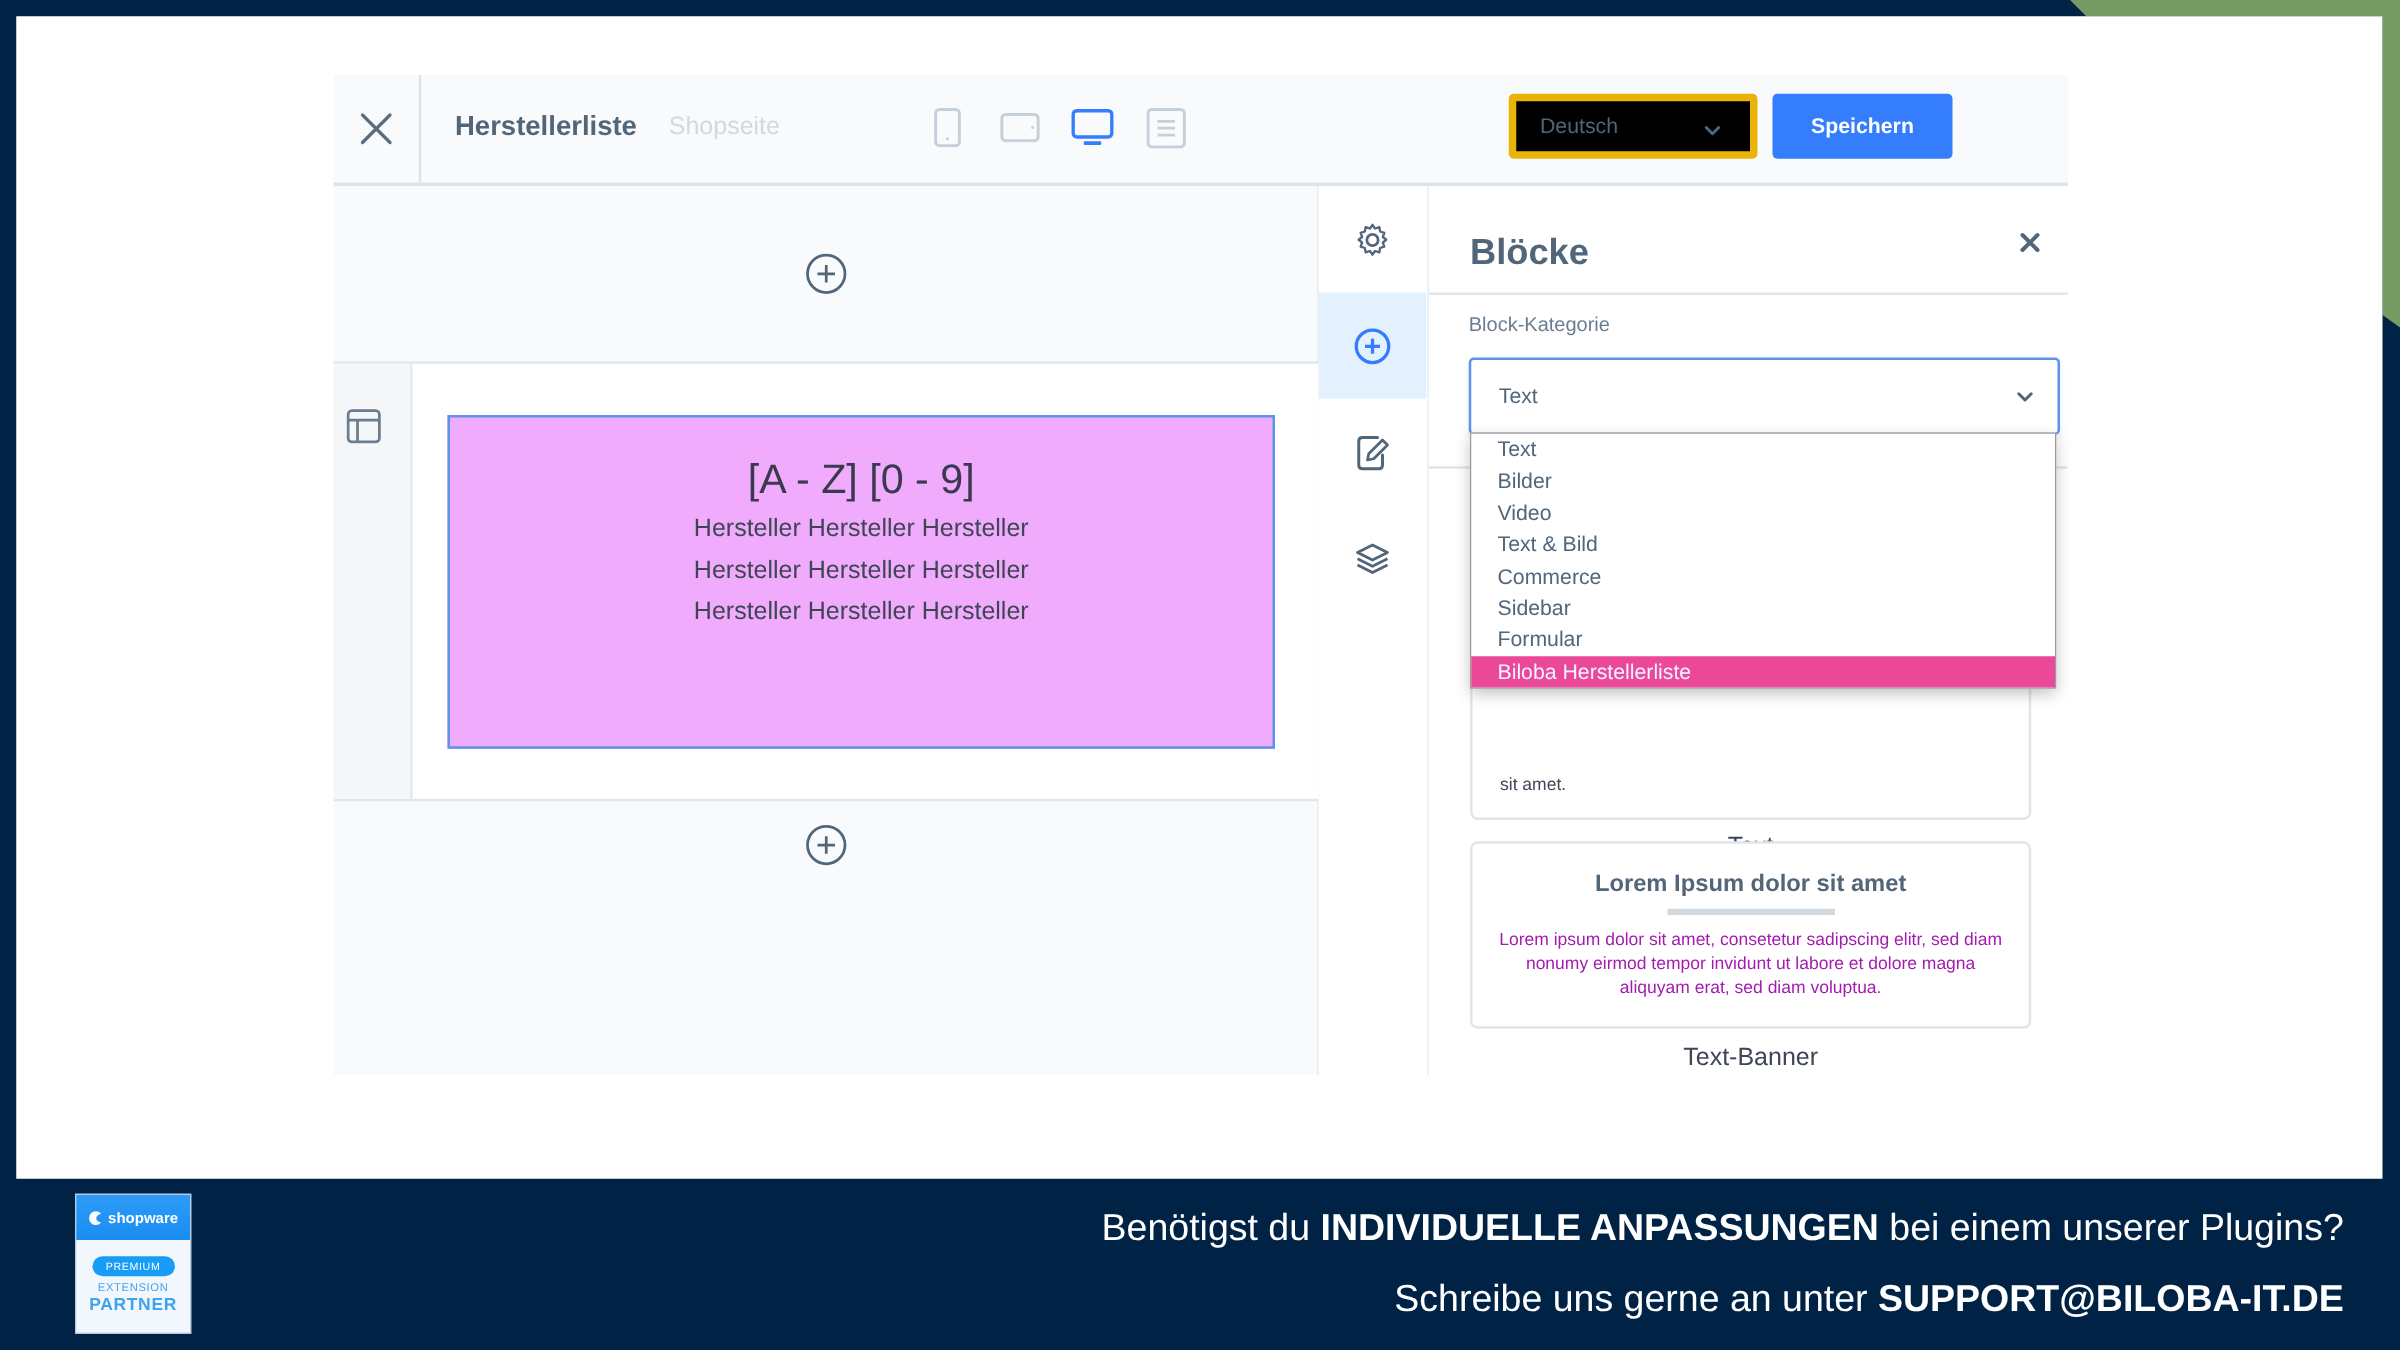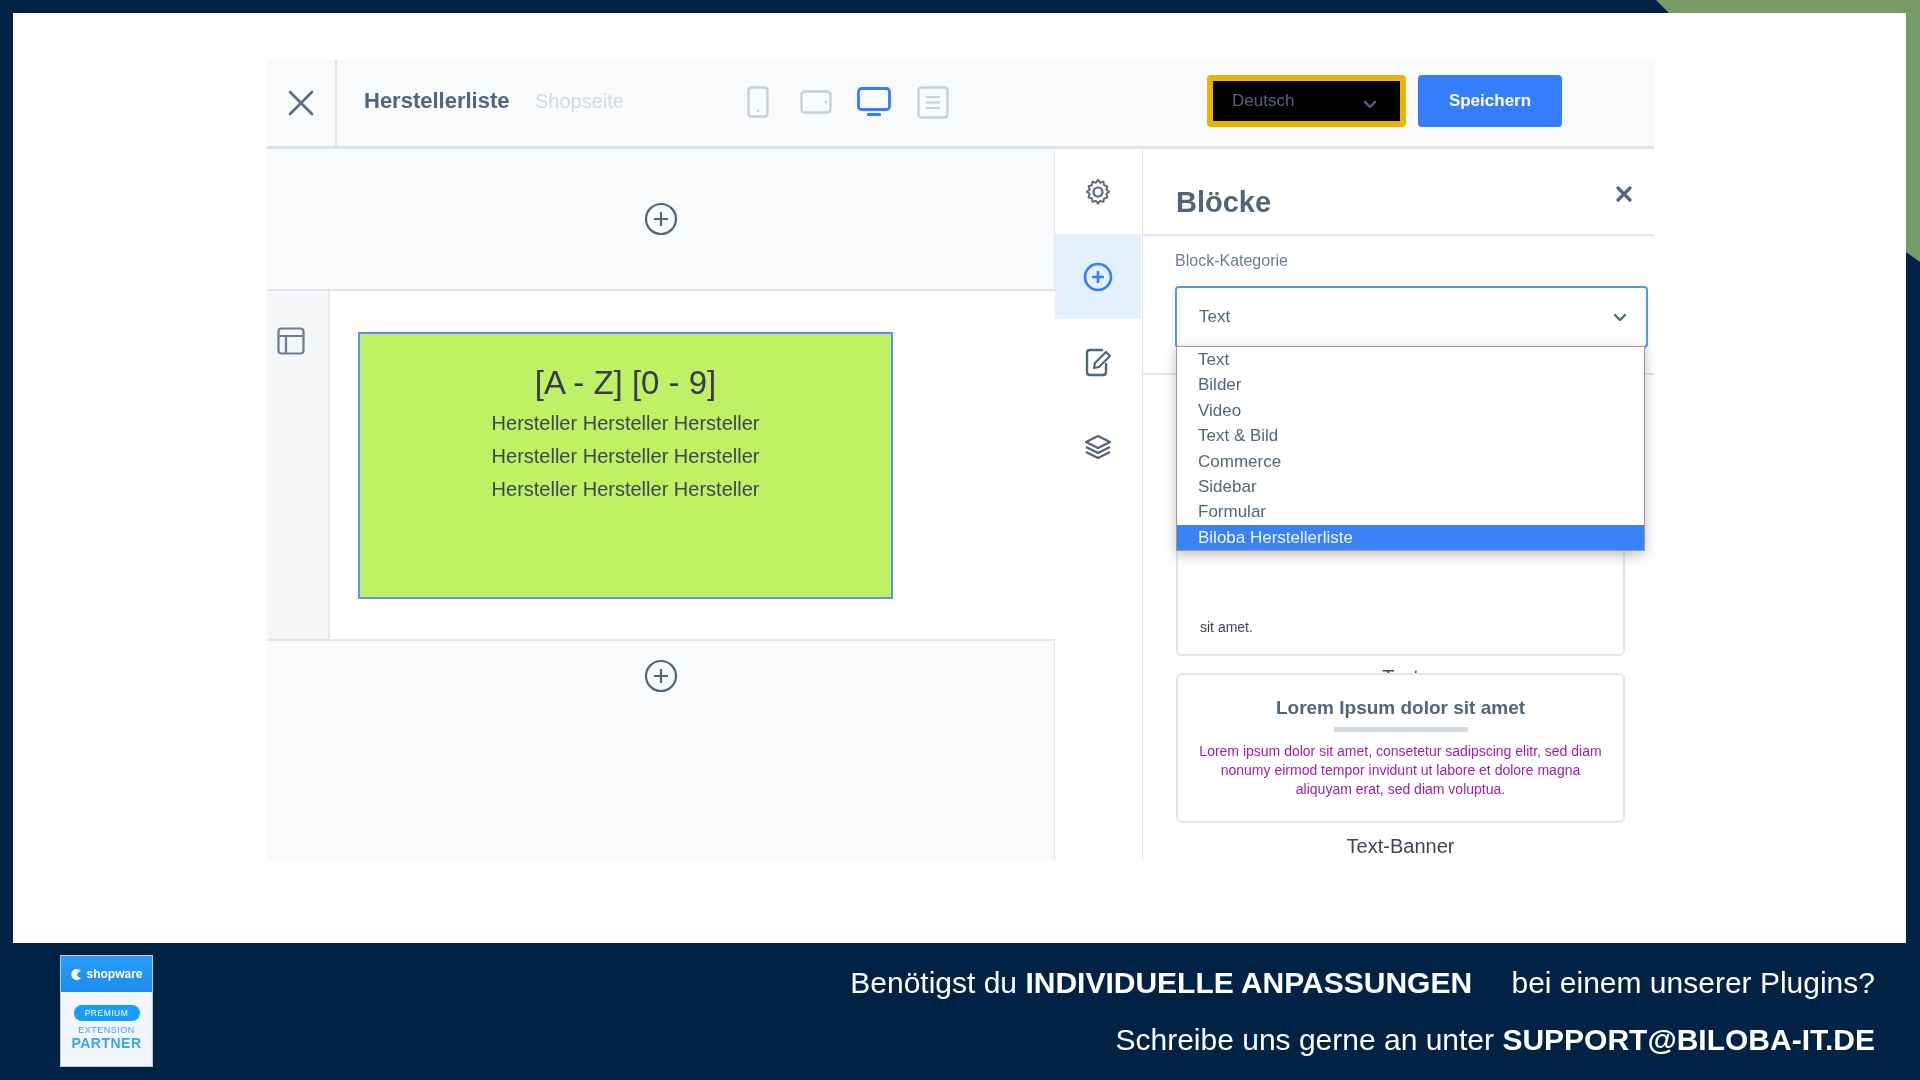--- a/index.html
+++ b/index.html
@@ -20,21 +20,21 @@
   .lang-select { position: absolute; left: 940px; top: 15px; width: 199px; height: 52px; background: #000000; border: 6px solid #eab308; border-radius: 4px; display: flex; align-items: center; padding-left: 19px; font-size: 17px; color: #52667a; cursor: pointer; }
   .lang-select .chev { position: absolute; right: 22px; top: 16px; }
   .save-btn { position: absolute; left: 1151px; top: 15px; width: 144px; height: 52px; background: #347dfc; border-radius: 4px; color: #fff; font-size: 17px; font-weight: bold; display: flex; align-items: center; justify-content: center; cursor: pointer; }
 
   .canvas { position: absolute; left: 0; top: 89px; width: 788px; height: 711px; background: #f9fafb; border-right: 1px solid #e0e6ec; }
   .add-zone { position: absolute; left: 0; width: 788px; display: flex; align-items: center; justify-content: center; }
   .add-btn { width: 34px; height: 34px; cursor: pointer; display: flex; align-items: center; justify-content: center; }
   .section { position: absolute; left: 0; top: 140px; width: 788px; height: 352px; border-top: 2px solid #e0e6ec; border-bottom: 2px solid #e0e6ec; background: #fff; }
   .section-side { position: absolute; left: 0; top: 0; width: 63px; height: 348px; background: #f4f6f8; border-right: 2px solid #e6eaee; }
   .section-side .layout-icon { position: absolute; left: 10px; top: 36px; cursor: pointer; }
-  .block { position: absolute; left: 91px; top: 41px; width: 535px; height: 267px; border: 2px solid #5c94ec; background: #bef264; text-align: center; }
+  .block { position: absolute; left: 91px; top: 41px; width: 662px; height: 267px; border: 2px solid #5c94ec; background: #f0abfc; text-align: center; }
   .block-heading { margin-top: 30px; font-size: 33px; color: #39394f; }
   .block-line { font-size: 20px; color: #3e4554; line-height: 33px; }
   .block-lines { margin-top: 5px; }
 
   .side-nav { position: absolute; left: 788px; top: 89px; width: 88px; height: 711px; background: #fff; border-right: 1px solid #e0e6ec; }
   .side-item { width: 86px; height: 85px; display: flex; align-items: center; justify-content: center; cursor: pointer; }
   .side-item.active { background: #e3f0fe; }
 
   .panel { position: absolute; left: 876px; top: 89px; width: 511px; height: 711px; background: #fff; }
   .panel-header { position: absolute; left: 0; top: 0; width: 511px; height: 87px; border-bottom: 2px solid #e0e6ec; }
@@ -49,21 +49,21 @@
   .card1 { top: 275px; height: 232px; overflow: hidden; }
   .card1-text { position: absolute; left: 22px; bottom: 18px; font-size: 14px; color: #3e4554; line-height: 18px; width: 400px; }
   .card-caption { position: absolute; left: 33px; width: 449px; text-align: center; font-size: 20px; color: #3e4554; }
   .card2 { top: 524px; height: 150px; text-align: center; }
   .card2-title { margin-top: 22px; font-size: 19px; font-weight: bold; color: #52667a; }
   .card2-bar { width: 134px; height: 5px; background: #d1d9e0; margin: 8px auto 10px; }
   .card2-text { font-size: 14px; color: #a21caf; line-height: 19px; padding: 0 20px; }
 
   .dropdown { position: absolute; left: 1176px; top: 346px; width: 469px; height: 205px; background: #fff; border: 1px solid #9a9a9a; box-shadow: 0 4px 12px rgba(0,0,0,0.25); z-index: 10; }
   .dd-item { height: 25.4px; line-height: 25.4px; padding-left: 21px; font-size: 17px; color: #52667a; cursor: pointer; }
-  .dd-item.selected { background: #3b82f6; color: #f0f4ff; }
+  .dd-item.selected { background: #ec4899; color: #f0f4ff; }
 
   
   .badge { position: absolute; left: 60px; top: 955px; width: 93px; height: 112px; background: #f1f7fd; border: 1px solid #b8cce4; }
   .badge-top { height: 36px; background: linear-gradient(#2c9cf7, #1b8df0); display: flex; align-items: center; justify-content: center; color: #fff; font-size: 12px; font-weight: bold; gap: 3px; }
   .badge-pill { margin: 13px auto 0; width: 66px; height: 16px; border-radius: 8px; background: #189cf5; color: #fff; font-size: 8.5px; text-align: center; line-height: 16px; letter-spacing: 0.5px; }
   .badge-ext { text-align: center; font-size: 9px; color: #3fa3ee; margin-top: 4px; letter-spacing: 0.5px; }
   .badge-partner { text-align: center; font-size: 14px; font-weight: bold; color: #3fa3ee; letter-spacing: 0.5px; }
   .promo { position: absolute; right: 45px; color: #ffffff; font-size: 30px; text-align: right; white-space: nowrap; }
   .promo b { font-weight: bold; }
   .promo1 { top: 966px; }
@@ -238,14 +238,14 @@
     <svg width="13" height="13" viewBox="0 0 13 13">
         <path d="M11 3 A5.5 5.5 0 1 0 11 10 Q7 9 7 6.5 Q7 4 11 3 Z" fill="#fff"></path>
       </svg>
     <span>shopware</span>
   </div>
   <div class="badge-pill">PREMIUM</div>
   <div class="badge-ext">EXTENSION</div>
   <div class="badge-partner">PARTNER</div>
 </div>
 
-<div class="promo promo1"><span style="white-space: pre;">Benötigst du </span><b style="white-space: pre;">INDIVIDUELLE ANPASSUNGEN</b><span style="white-space: pre; padding-left: 31px;"> bei einem unserer Plugins?</span></div>
+<div class="promo promo1"><span style="white-space: pre;">Benötigst du </span><b style="white-space: pre;">INDIVIDUELLE ANPASSUNGEN</b><span style="white-space: pre;"> bei einem unserer Plugins?</span></div>
 <div class="promo promo2"><span style="white-space: pre;">Schreibe uns gerne an unter </span><b style="white-space: pre;">SUPPORT@BILOBA-IT.DE</b></div>
 
 </body></html>

